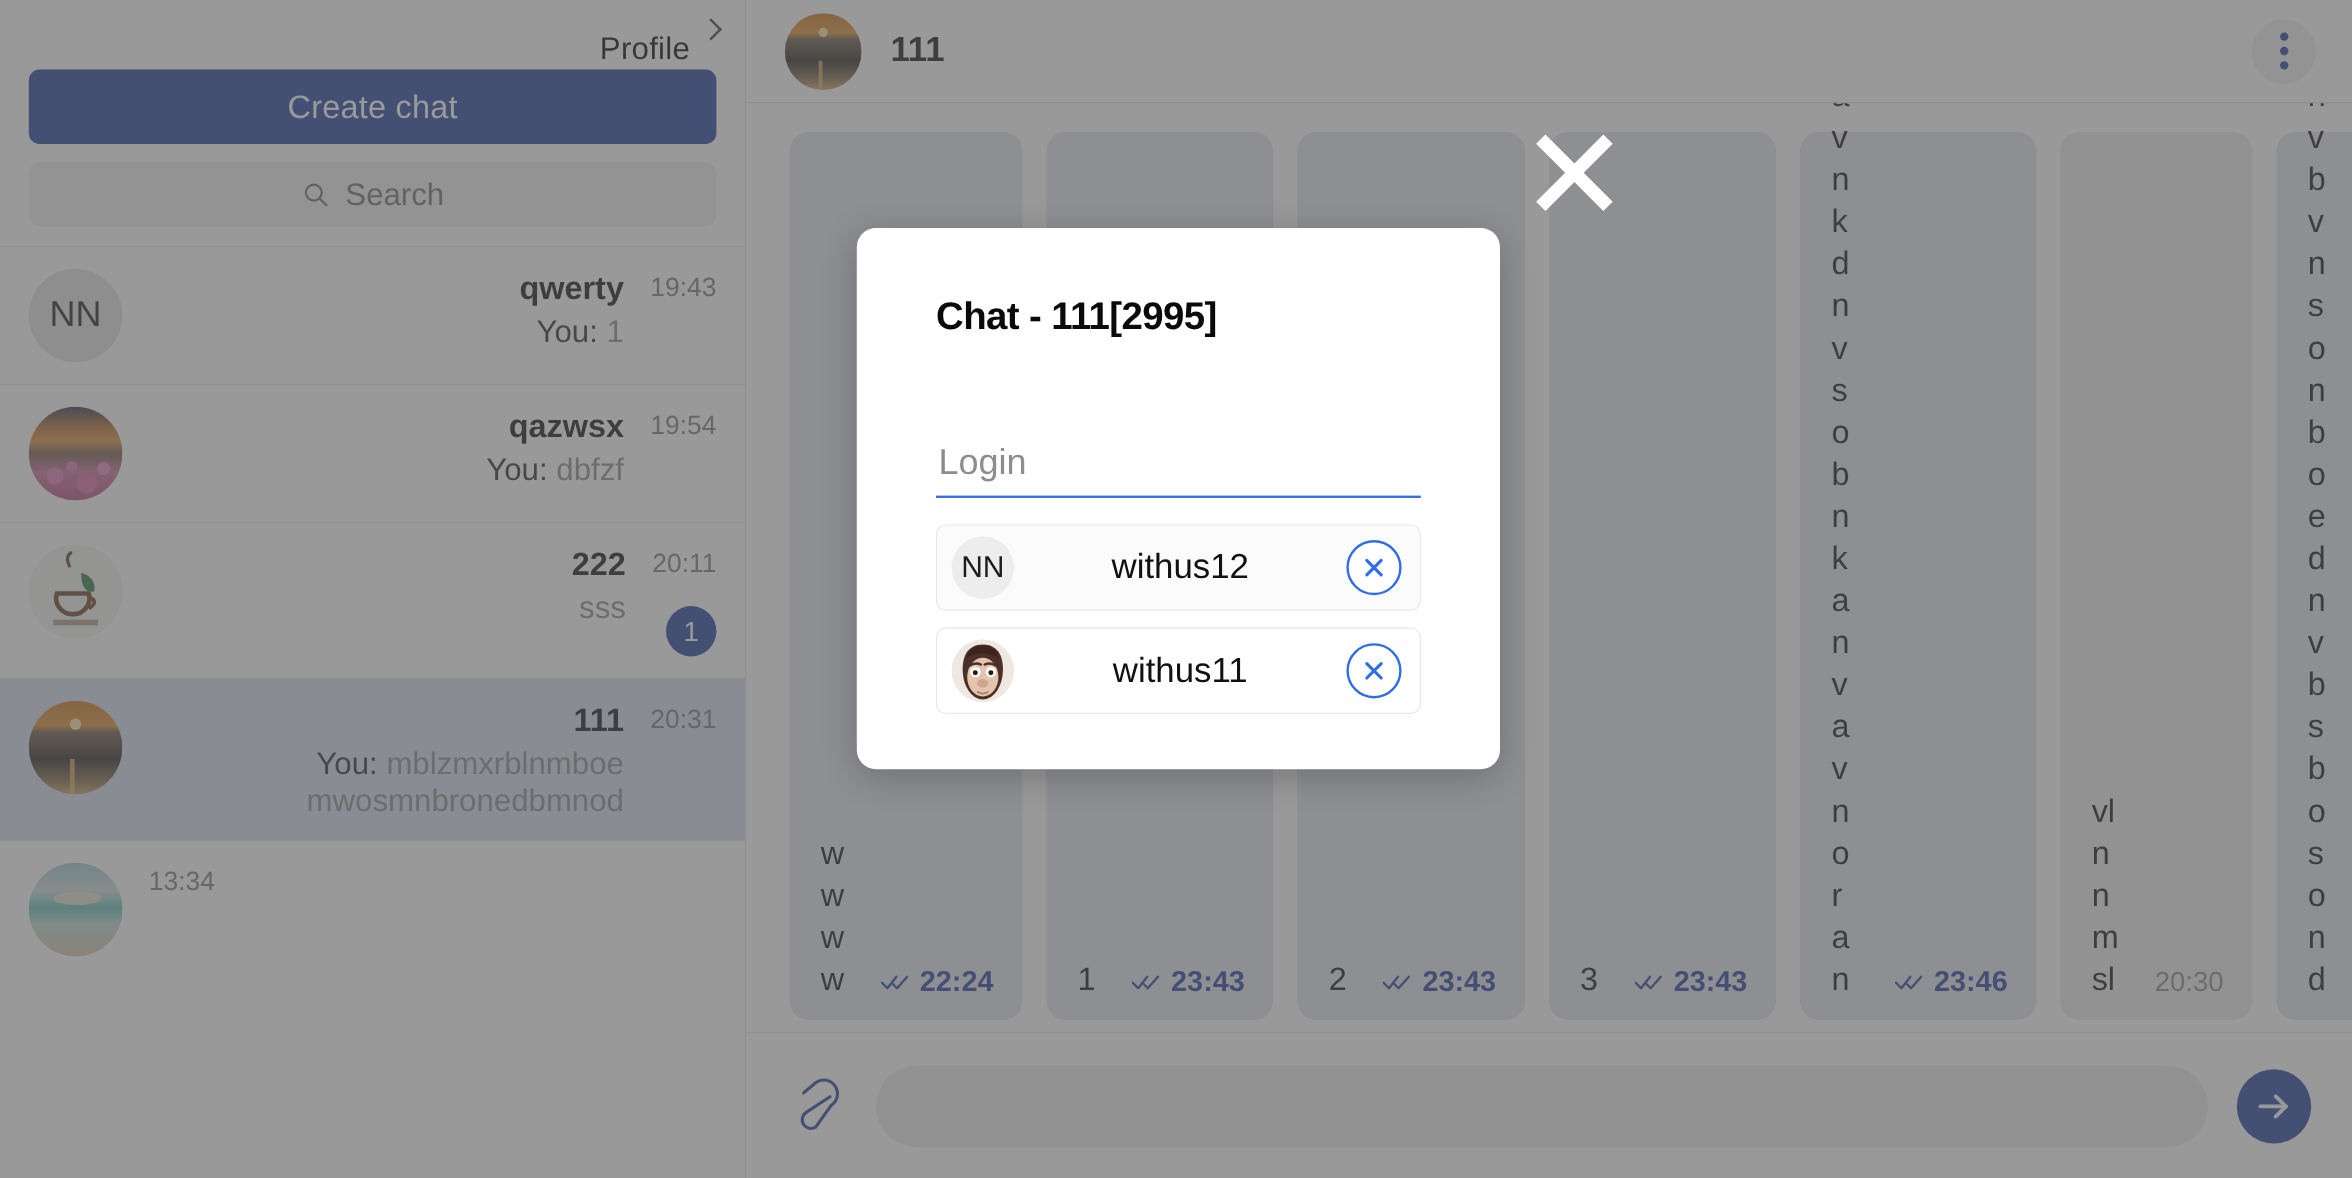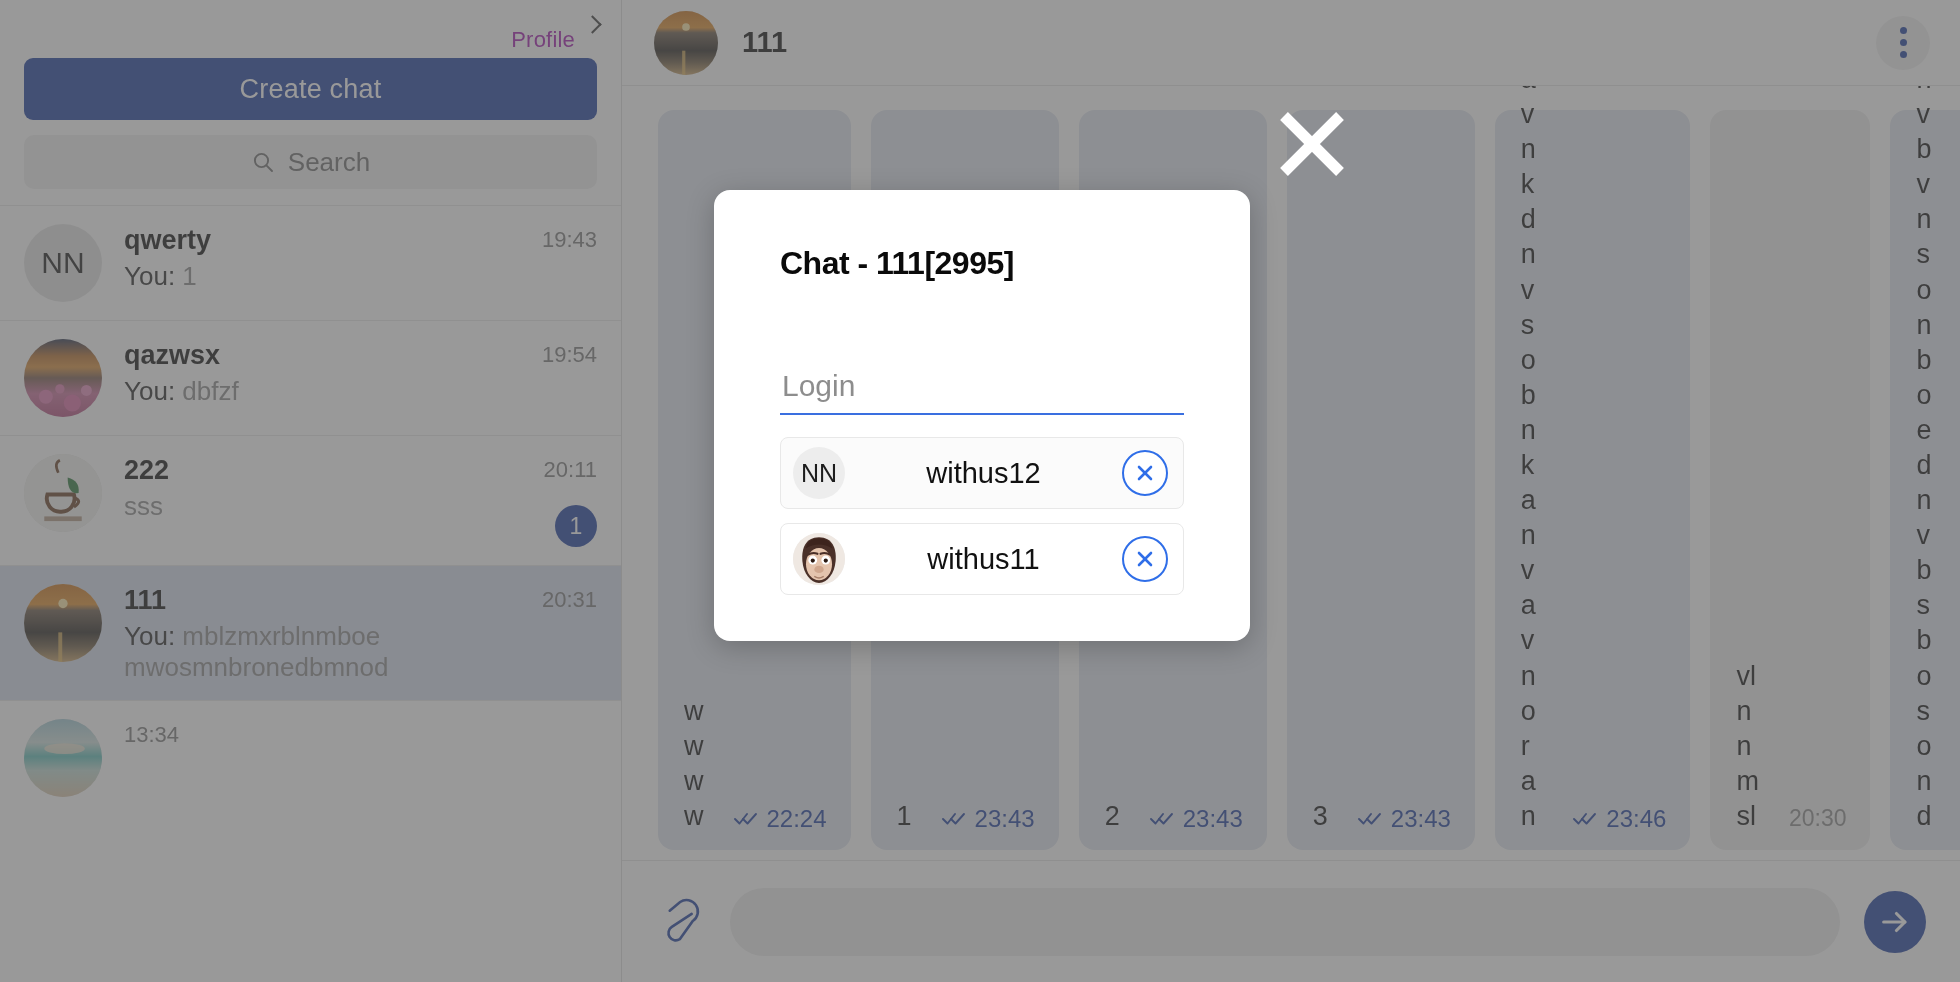--- a/index.html
+++ b/index.html
@@ -34,22 +34,22 @@
 
   .profile-row {
     height: 50px;
     display: flex;
     align-items: center;
     justify-content: flex-end;
     padding-right: 22px;
     gap: 10px;
   }
   .profile-label {
-    font-size: 22px;
-    color: #a21caf;
+    font-size: 26px;
+    color: #000000;
     letter-spacing: 0.2px;
     margin-top: 30px;
   }
   .chev {
     width: 14px;
     height: 22px;
     position: relative;
   }
   .chev::before {
     content: "";
@@ -128,20 +128,21 @@
   .avatar-initials {
     font-size: 30px;
     color: #1d1d1d;
   }
   .avatar svg { display: block; width: 100%; height: 100%; }
 
   .chat-body {
     flex: 1;
     min-width: 0;
     padding-top: 1px;
+    text-align: right;
   }
   .chat-title {
     font-size: 27px;
     font-weight: bold;
     color: #111111;
     line-height: 1.15;
   }
   .chat-preview {
     margin-top: 5px;
     font-size: 26px;
@@ -249,21 +250,21 @@
 
   .bubble-text { white-space: pre-line; word-break: break-word; }
 
   .bubble-meta {
     display: flex;
     align-items: center;
     gap: 9px;
     white-space: nowrap;
     flex: 0 0 auto;
   }
-  .bubble.out .bubble-meta { color: #1f3f9e; font-size: 24px; font-weight: normal; }
+  .bubble.out .bubble-meta { color: #1f3f9e; font-size: 24px; font-weight: bold; }
   .bubble.in  .bubble-meta { color: #8a8a8a; font-size: 23px; }
   .ticks { display: block; }
 
   .composer {
     flex: 0 0 auto;
     height: 122px;
     border-top: 1px solid #e4e4e4;
     display: flex;
     align-items: center;
     gap: 24px;

